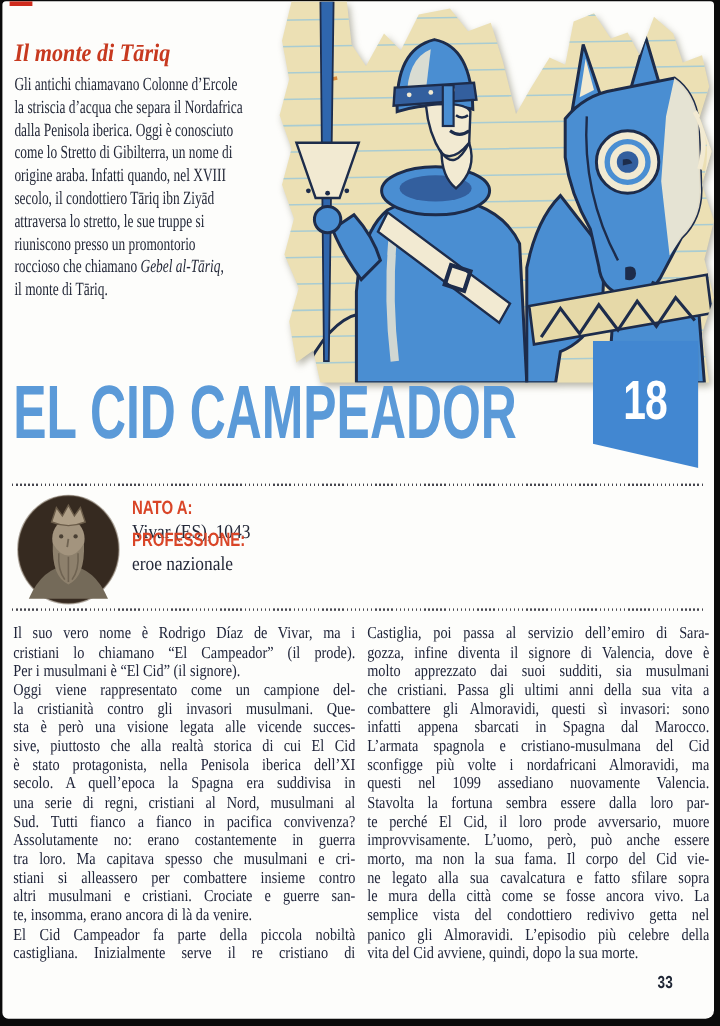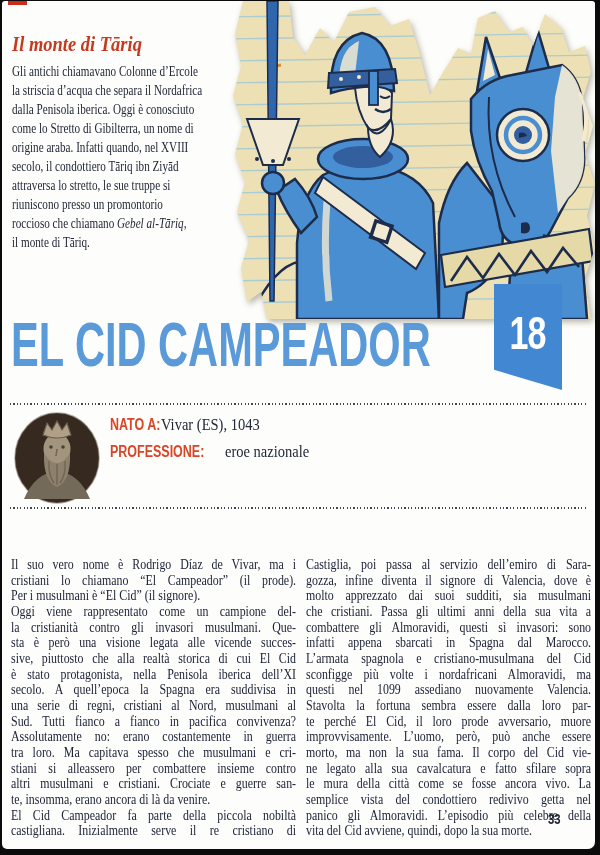--- a/index.html
+++ b/index.html
@@ -30,54 +30,54 @@
   .illustration{position:absolute;left:225px;top:0;width:372px;height:318px;}
   .paper-shadow{filter:drop-shadow(2px 3px 3px rgba(95,90,65,.45));}
 
   
   .title{
     position:absolute;left:9px;top:313px;color:#5b9ad8;
     font-family:"Liberation Sans",sans-serif;font-weight:bold;font-size:63px;line-height:60px;
     letter-spacing:0px;white-space:nowrap;transform:scaleX(.66);transform-origin:top left;
   }
   .badge{
-    position:absolute;left:492px;top:283px;width:68px;height:106px;background:#4287d1;
+    position:absolute;left:492px;top:283px;width:88px;height:106px;background:#4287d1;
     clip-path:polygon(0 0,100% 0,100% 100%,0 81%);
     filter:drop-shadow(5px 4px 4px rgba(45,45,45,.55));
     display:flex;justify-content:center;
   }
   .badge-num{
     color:#fff;font-family:"Liberation Sans",sans-serif;font-weight:bold;font-size:46px;
     margin-top:22px;transform:scaleX(.74);transform-origin:top center;letter-spacing:-1px;
   }
 
   
   .dotted{
     position:absolute;left:8px;right:9px;height:2px;
     background:repeating-linear-gradient(90deg,#45454d 0 1.2px,transparent 1.2px 3.4px);
   }
   .dotted.r1{top:402px;}
   .dotted.r2{top:506px;}
 
   
   .portrait{position:absolute;left:12px;top:410px;width:86px;height:94px;}
   .profile-rows{position:absolute;left:108px;top:414px;width:400px;}
-  .profile-row{height:26.5px;display:flex;align-items:baseline;}
+  .profile-row{height:26.5px;display:flex;align-items:baseline;flex-direction:column;}
   .profile-label{
     color:#d94527;font-family:"Liberation Sans",sans-serif;font-weight:bold;font-size:16px;
     transform:scaleX(.78);transform-origin:left bottom;white-space:nowrap;display:inline-block;
   }
   .profile-value{
     color:#232838;font-size:16.5px;white-space:nowrap;display:inline-block;
     transform:scaleX(.88);transform-origin:left bottom;margin-left:-14px;
   }
   .profile-row.shift1 .profile-value{margin-left:-6px;}
 
   
-  .article{position:absolute;left:9px;top:520px;width:580px;display:flex;gap:10px;margin-top:36px;}
+  .article{position:absolute;left:9px;top:520px;width:580px;display:flex;gap:10px;}
   .col{width:285px;overflow:hidden;}
   .col-inner{
     width:335px;transform:scaleX(.851);transform-origin:top left;
     color:#20253a;font-size:14px;line-height:15.65px;
   }
   .tline{white-space:nowrap;text-align:justify;text-align-last:justify;}
   .tline.pend{text-align-last:left;}
 
   .page-num{
     position:absolute;left:546px;top:810px;color:#1d2433;

